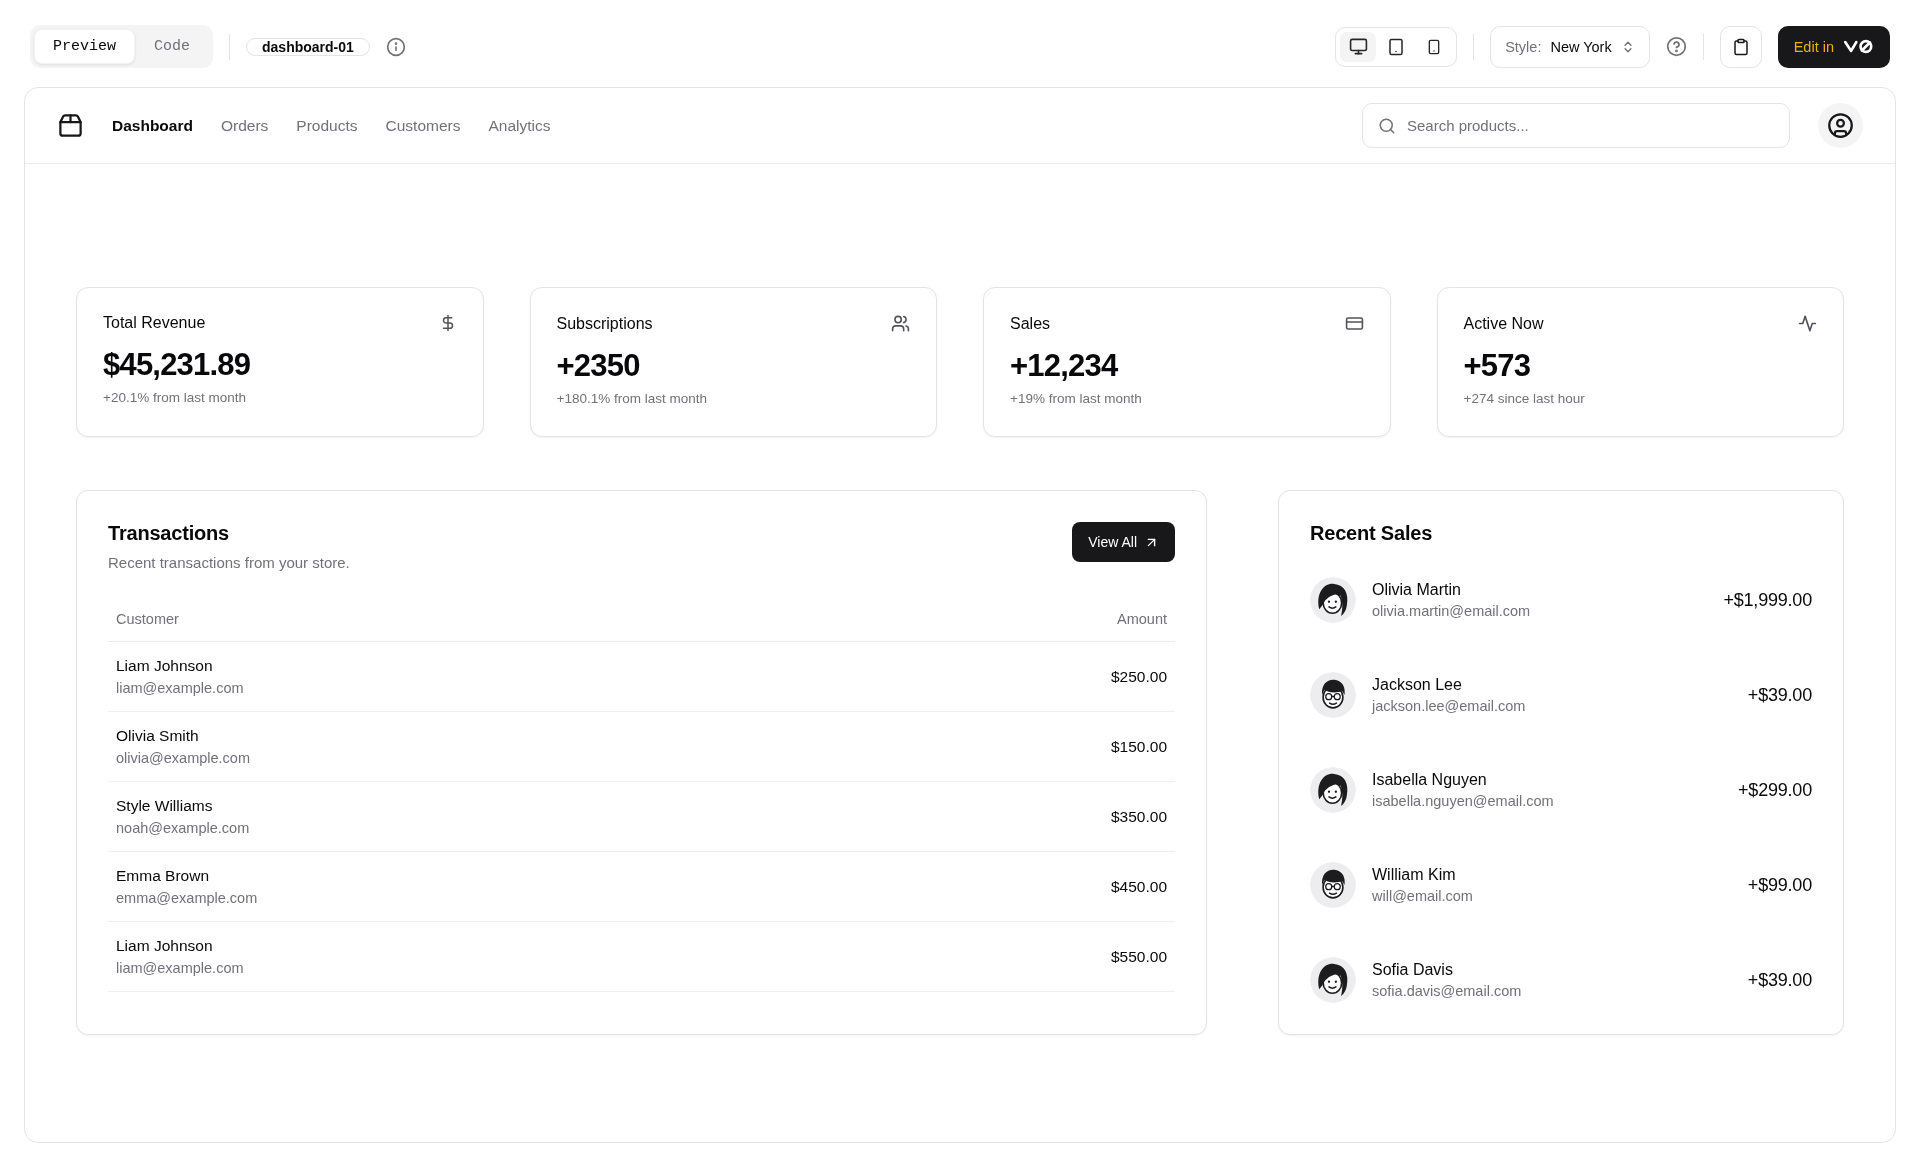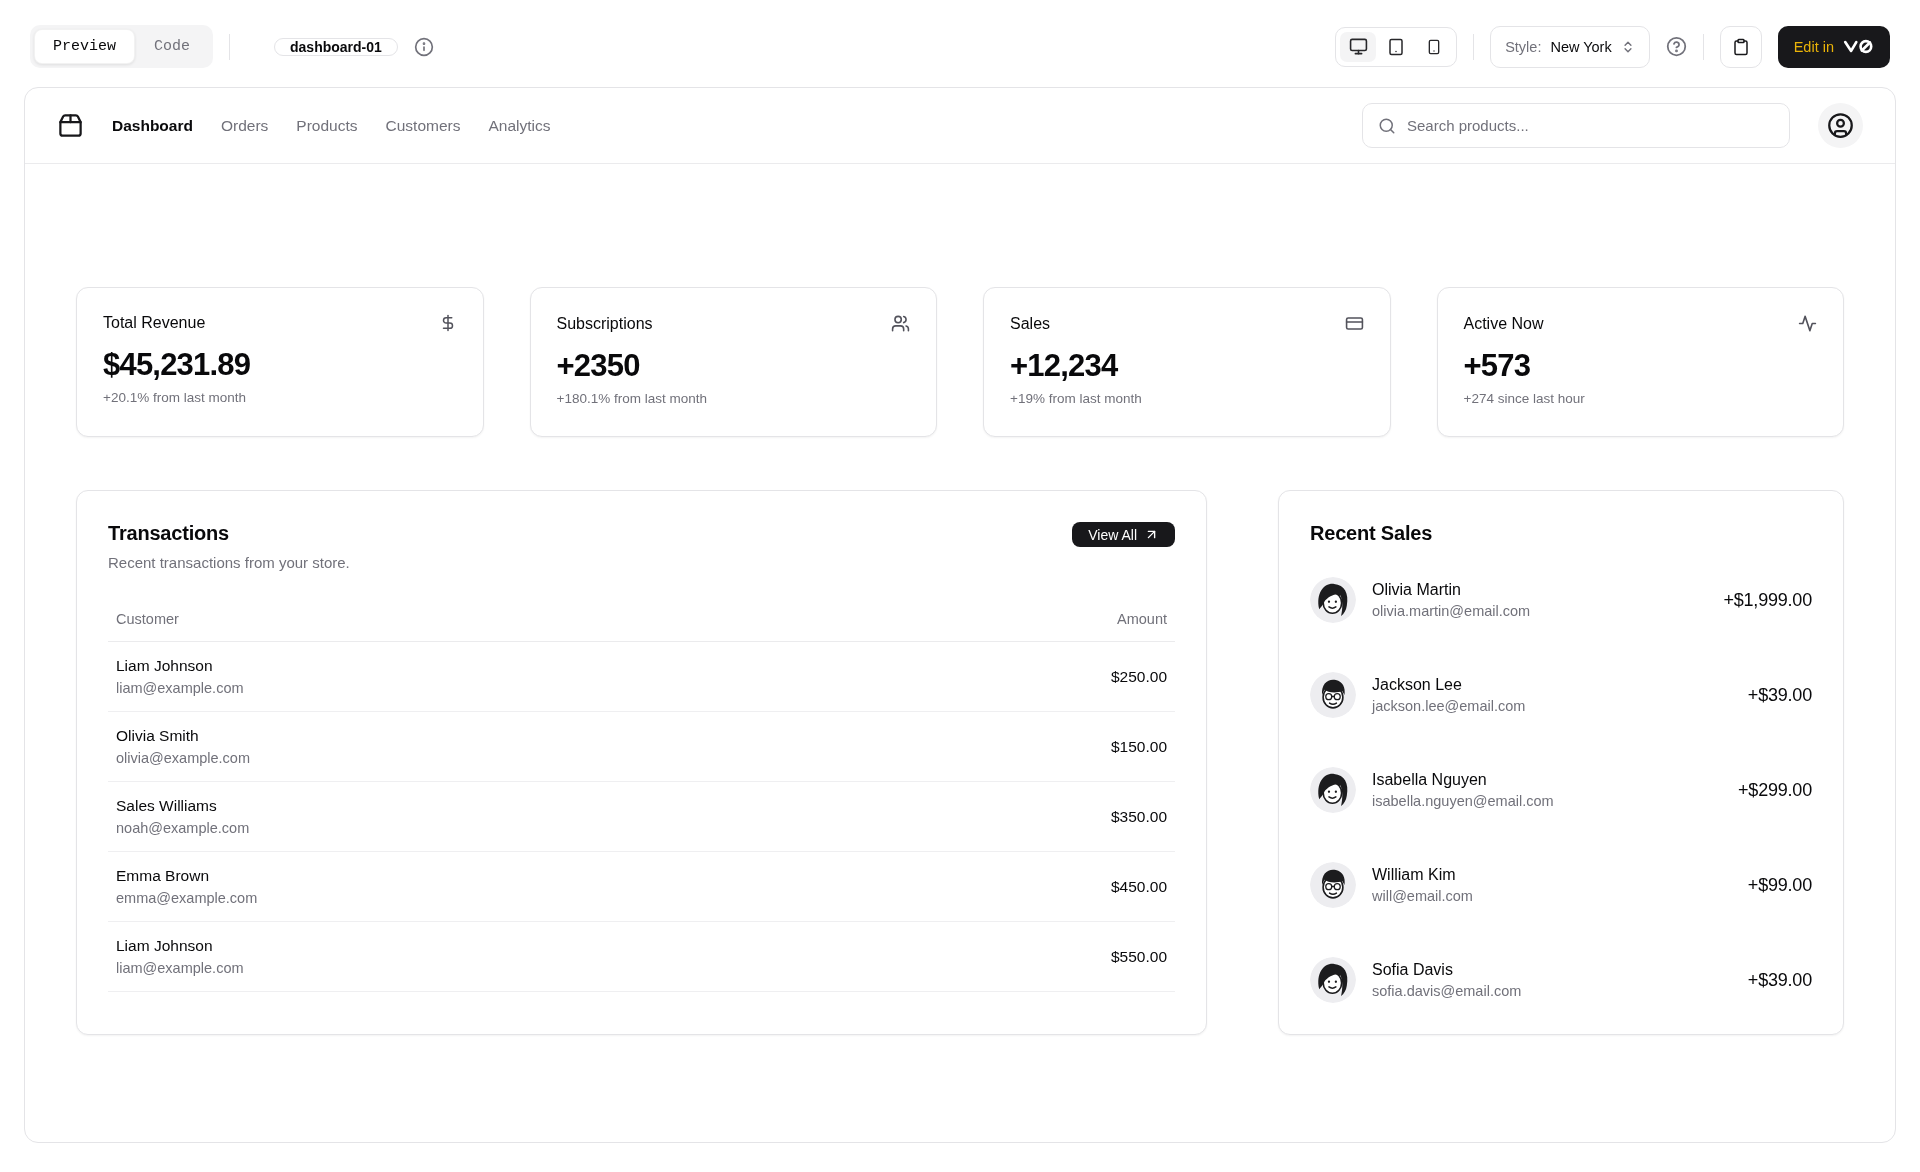--- a/index.html
+++ b/index.html
@@ -7,21 +7,21 @@
   .page { width:1920px; height:1172px; overflow:hidden; }
   svg { display:block; }
 
   
   .toolbar { display:flex; align-items:center; justify-content:space-between; padding:25px 30px 19px 30px; }
   .tgroup { display:flex; align-items:center; gap:16px; }
   .seg { background:#f4f4f5; border-radius:10px; padding:4px; display:flex;font-family:Liberation Mono, monospace; }
   .seg-tab { padding:8px 18px; border-radius:8px; font-size:15px; font-weight:500; color:#71717a; cursor:pointer; border:1px solid transparent; }
   .seg-tab.active { background:#fff; color:#09090b; border:1px solid rgba(0,0,0,.05); box-shadow:0 1px 3px rgba(0,0,0,.09); }
   .vsep { width:1px; height:26px; background:#e4e4e7; }
-  .block-badge { border:1px solid #e4e4e7; border-radius:10px; padding:0 15px; font-size:14px; font-weight:600; color:#09090b;margin-left:28px; }
+  .block-badge { border:1px solid #e4e4e7; border-radius:10px; padding:0 15px; font-size:14px; font-weight:600; color:#09090b; }
   .icon-muted { color:#71717a; }
   .icon-dark { color:#18181b; }
   .device-group { border:1px solid #e4e4e7; border-radius:10px; padding:4px; display:flex; gap:2px; }
   .device-btn { width:36px; height:30px; display:grid; place-items:center; border-radius:7px; color:#27272a; cursor:pointer; }
   .device-btn.active { background:#f4f4f5; }
   .style-select { border:1px solid #e4e4e7; border-radius:10px; height:42px; padding:0 14px; display:flex; align-items:center; gap:9px; cursor:pointer; }
   .style-label { color:#71717a; font-size:14.5px; }
   .style-value { font-size:14.5px; font-weight:500; }
   .ghost-btn { background:none; border:none; display:grid; place-items:center; cursor:pointer; }
   .clip-btn { border:1px solid #e4e4e7; background:#fff; border-radius:10px; width:42px; height:42px; display:grid; place-items:center; cursor:pointer; }
@@ -51,21 +51,21 @@
   .stat-value { font-size:31px; font-weight:700; letter-spacing:-0.8px; }
   .stat-change { font-size:13.5px; color:#71717a; margin-top:7px; }
 
   .bottom { display:grid; grid-template-columns:1fr 566px; gap:71px; margin-top:53px; }
   .panel { border:1px solid #e4e4e7; border-radius:12px; box-shadow:0 1px 2px rgba(0,0,0,.05); padding:31px; background:#fff; }
 
   
   .tx-head { display:flex; align-items:flex-start; justify-content:space-between; margin-bottom:30px; }
   .panel-title { font-size:20px; font-weight:700; letter-spacing:-0.2px; }
   .tx-sub { font-size:15px; color:#71717a; margin-top:9px; }
-  .view-all { background:#18181b; color:#fff; border:none; border-radius:8px; height:25px; padding:0 16px; font-size:14px; font-weight:500; display:flex; align-items:center; gap:7px; cursor:pointer; font-family:inherit; }
+  .view-all { background:#18181b; color:#fff; border:none; border-radius:8px; height:40px; padding:0 16px; font-size:14px; font-weight:500; display:flex; align-items:center; gap:7px; cursor:pointer; font-family:inherit; }
   .tx-table { width:100%; }
   .tx-cols { display:flex; justify-content:space-between; padding:10px 8px 14px 8px; border-bottom:1px solid #ebebed; color:#71717a; font-size:14.5px; }
   .tx-row { display:flex; justify-content:space-between; align-items:center; padding:15px 8px; border-bottom:1px solid #efeff1; }
   .tx-name { font-size:15.5px; font-weight:500; }
   .tx-email { font-size:14.5px; color:#71717a; margin-top:5px; }
   .tx-amount { font-size:15.5px; }
 
   
   .rs-title { margin-bottom:32px; }
   .rs-list { display:flex; flex-direction:column; gap:49px; }
@@ -310,21 +310,21 @@
               <div class="tx-row">
                 <div>
                   <div class="tx-name">Olivia Smith</div>
                   <div class="tx-email">olivia@example.com</div>
                 </div>
                 <div class="tx-amount">$150.00</div>
               </div>
 
               <div class="tx-row">
                 <div>
-                  <div class="tx-name">Sales Williams</div>
+                  <div class="tx-name">Style Williams</div>
                   <div class="tx-email">noah@example.com</div>
                 </div>
                 <div class="tx-amount">$350.00</div>
               </div>
 
               <div class="tx-row">
                 <div>
                   <div class="tx-name">Emma Brown</div>
                   <div class="tx-email">emma@example.com</div>
                 </div>

